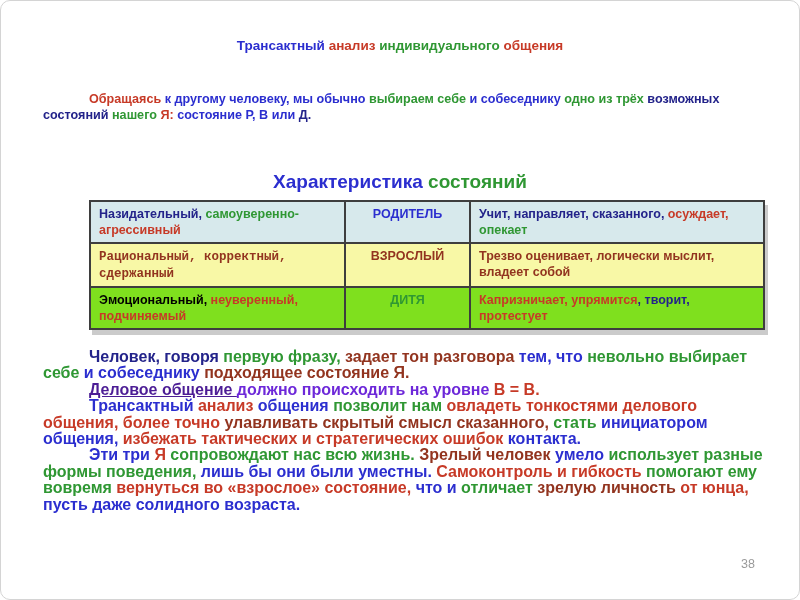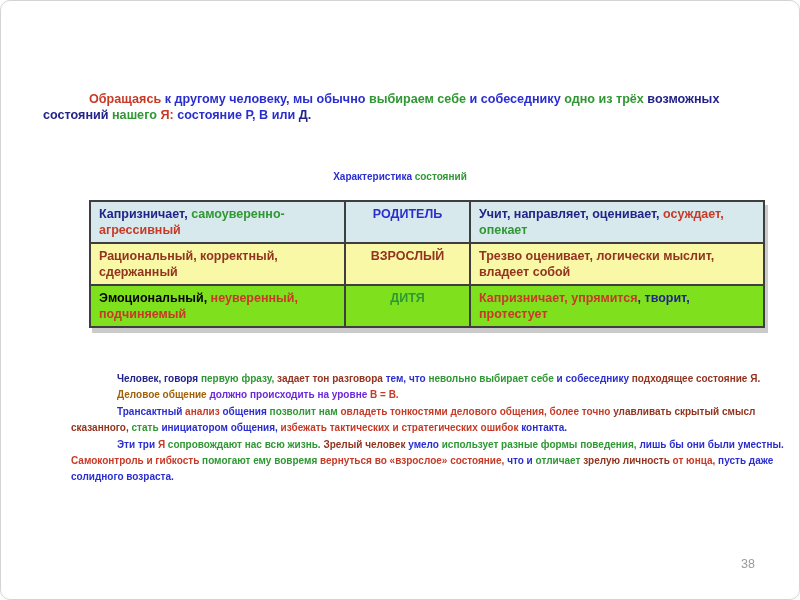--- a/index.html
+++ b/index.html
@@ -17,27 +17,27 @@
   .title-block {
     position:absolute; top:36px; left:0; right:0;
     text-align:center;
     font-size:13.5px; line-height:18px;
   }
   .intro-block {
     position:absolute; top:90px; left:42px; width:722px;
     font-size:12.6px; line-height:16.4px;
   }
   .outro-block {
-    position:absolute; top:370px; left:42px; width:722px;
-    font-size:10px; line-height:16.4px;margin-left:28px;
+    position:absolute; top:348px; left:42px; width:722px;
+    font-size:16px; line-height:16.4px;
   }
   .para { margin:0; text-indent:46px; }
   .table-heading {
     position:absolute; top:170px; left:0; right:0;
-    text-align:center; font-size:10px; margin:0;
+    text-align:center; font-size:19px; margin:0;
   }
   table.states {
     position:absolute; top:199px; left:88px;
     width:674px;
     border-collapse:collapse; table-layout:fixed;
     font-size:12.5px; line-height:16px;
     box-shadow:3px 5px 0 rgba(140,140,140,0.45);
   }
   table.states td {
     border:2px solid #3e3e3e;
@@ -52,55 +52,56 @@
     position:absolute; top:556px; right:44px;
     color:#9a9a9a; font-size:12.5px; font-weight:normal;
   }
 </style>
 </head>
 <body>
 
 <div class="slide">
 
   <div class="title-block">
+    <div><span style="color: rgb(43, 46, 207);">Трансактный </span><span style="color: rgb(199, 58, 39);">анализ </span><span style="color: rgb(47, 151, 51);">индивидуального </span><span style="color: rgb(199, 58, 39);">общения</span></div>
   </div>
 
   <div class="intro-block">
     <p class="para"><span style="color: rgb(199, 58, 39);">Обращаясь </span><span style="color: rgb(43, 46, 207);">к другому человеку, мы обычно </span><span style="color: rgb(47, 151, 51);">выбираем себе </span><span style="color: rgb(43, 46, 207);">и собеседнику </span><span style="color: rgb(47, 151, 51);">одно из трёх </span><span style="color: rgb(35, 35, 138);">возможных состояний </span><span style="color: rgb(47, 151, 51);">нашего </span><span style="color: rgb(199, 58, 39);">Я: </span><span style="color: rgb(43, 46, 207);">состояние Р, В или </span><span style="color: rgb(35, 35, 138);">Д.</span></p>
   </div>
 
   <h3 class="table-heading"><span style="color: rgb(43, 46, 207);">Характеристика </span><span style="color: rgb(47, 151, 51);">состояний</span></h3>
 
   <table class="states">
     <colgroup>
       <col class="col-traits">
         <col class="col-state">
         <col class="col-behavior">
     </colgroup>
     <tbody>
       <tr style="background-color: rgb(215, 233, 236);">
-        <td><span style="color: rgb(35, 35, 138);">Капризничает, </span><span style="color: rgb(47, 151, 51);">самоуверенно-</span><span style="color: rgb(199, 58, 39);">агрессивный</span></td>
+        <td><span style="color: rgb(35, 35, 138);">Назидательный, </span><span style="color: rgb(47, 151, 51);">самоуверенно-</span><span style="color: rgb(199, 58, 39);">агрессивный</span></td>
         <td class="center"><span style="color: rgb(43, 46, 207);">РОДИТЕЛЬ</span></td>
-        <td><span style="color: rgb(35, 35, 138);">Учит, направляет, оценивает, </span><span style="color: rgb(199, 58, 39);">осуждает, </span><span style="color: rgb(47, 151, 51);">опекает</span></td>
+        <td><span style="color: rgb(35, 35, 138);">Учит, направляет, сказанного, </span><span style="color: rgb(199, 58, 39);">осуждает, </span><span style="color: rgb(47, 151, 51);">опекает</span></td>
       </tr>
       <tr style="background-color: rgb(248, 248, 166);">
-        <td><span style="color: rgb(146, 52, 31);">Рациональный, корректный, сдержанный</span></td>
+        <td><span style="color: rgb(146, 52, 31); font-family: Liberation Mono, monospace;">Рациональный, корректный, сдержанный</span></td>
         <td class="center"><span style="color: rgb(146, 52, 31);">ВЗРОСЛЫЙ</span></td>
         <td><span style="color: rgb(146, 52, 31);">Трезво оценивает, логически мыслит, владеет собой</span></td>
       </tr>
       <tr style="background-color: rgb(127, 224, 30);">
         <td><span style="color: #000000;">Эмоциональный, </span><span style="color: rgb(199, 58, 39);">неуверенный, подчиняемый</span></td>
         <td class="center"><span style="color: rgb(47, 151, 51);">ДИТЯ</span></td>
         <td><span style="color: rgb(199, 58, 39);">Капризничает, упрямится</span><span style="color: rgb(35, 35, 138);">, творит,</span><span style="color: rgb(199, 58, 39);"> протестует</span></td>
       </tr>
     </tbody>
   </table>
 
   <div class="outro-block">
     <p class="para"><span style="color: rgb(35, 35, 138);">Человек, говоря </span><span style="color: rgb(47, 151, 51);">первую фразу, </span><span style="color: rgb(146, 52, 31);">задает тон разговора </span><span style="color: rgb(43, 46, 207);">тем, что </span><span style="color: rgb(47, 151, 51);">невольно выбирает себе </span><span style="color: rgb(43, 46, 207);">и собеседнику </span><span style="color: rgb(146, 52, 31);">подходящее состояние Я.</span></p>
-    <p class="para"><span style="color: #a16207;">Деловое общение </span><span style="color: #6d28d9;">должно происходить </span><span style="color: #6d28d9;">на уровне </span><span style="color: rgb(199, 58, 39);">В = В.</span></p>
+    <p class="para"><span style="color: #4c1d95; text-decoration: underline;">Деловое общение </span><span style="color: #6d28d9;">должно происходить </span><span style="color: #6d28d9;">на уровне </span><span style="color: rgb(199, 58, 39);">В = В.</span></p>
     <p class="para"><span style="color: rgb(43, 46, 207);">Трансактный </span><span style="color: rgb(199, 58, 39);">анализ </span><span style="color: rgb(43, 46, 207);">общения </span><span style="color: rgb(47, 151, 51);">позволит нам </span><span style="color: rgb(199, 58, 39);">овладеть тонкостями делового общения, более точно </span><span style="color: rgb(146, 52, 31);">улавливать скрытый смысл сказанного, </span><span style="color: rgb(47, 151, 51);">стать </span><span style="color: rgb(43, 46, 207);">инициатором общения, </span><span style="color: rgb(199, 58, 39);">избежать тактических и стратегических ошибок </span><span style="color: rgb(43, 46, 207);">контакта.</span></p>
     <p class="para"><span style="color: rgb(43, 46, 207);">Эти три </span><span style="color: rgb(199, 58, 39);">Я </span><span style="color: rgb(47, 151, 51);">сопровождают нас всю жизнь. </span><span style="color: rgb(146, 52, 31);">Зрелый человек </span><span style="color: rgb(43, 46, 207);">умело </span><span style="color: rgb(47, 151, 51);">использует разные формы поведения, </span><span style="color: rgb(43, 46, 207);">лишь бы они были уместны. </span><span style="color: rgb(199, 58, 39);">Самоконтроль и гибкость </span><span style="color: rgb(47, 151, 51);">помогают ему вовремя </span><span style="color: rgb(199, 58, 39);">вернуться во «взрослое» состояние, </span><span style="color: rgb(43, 46, 207);">что и </span><span style="color: rgb(47, 151, 51);">отличает </span><span style="color: rgb(146, 52, 31);">зрелую личность </span><span style="color: rgb(199, 58, 39);">от юнца, </span><span style="color: rgb(43, 46, 207);">пусть даже солидного возраста.</span></p>
   </div>
 
   <div class="page-number">38</div>
 
 </div>
 
 </body></html>

